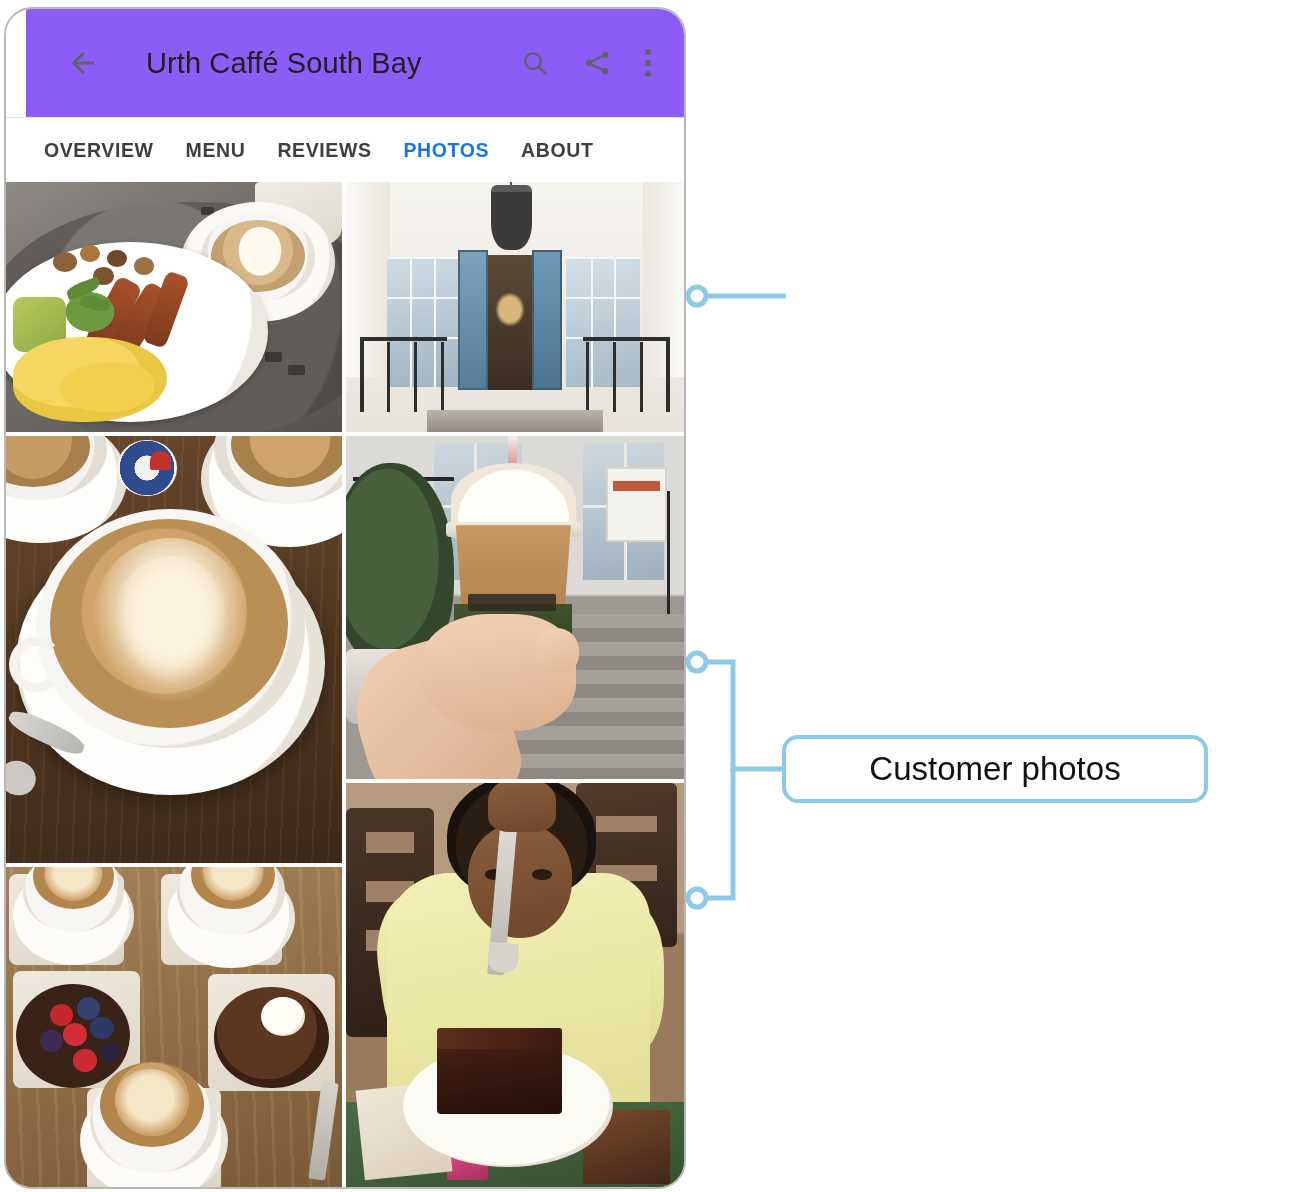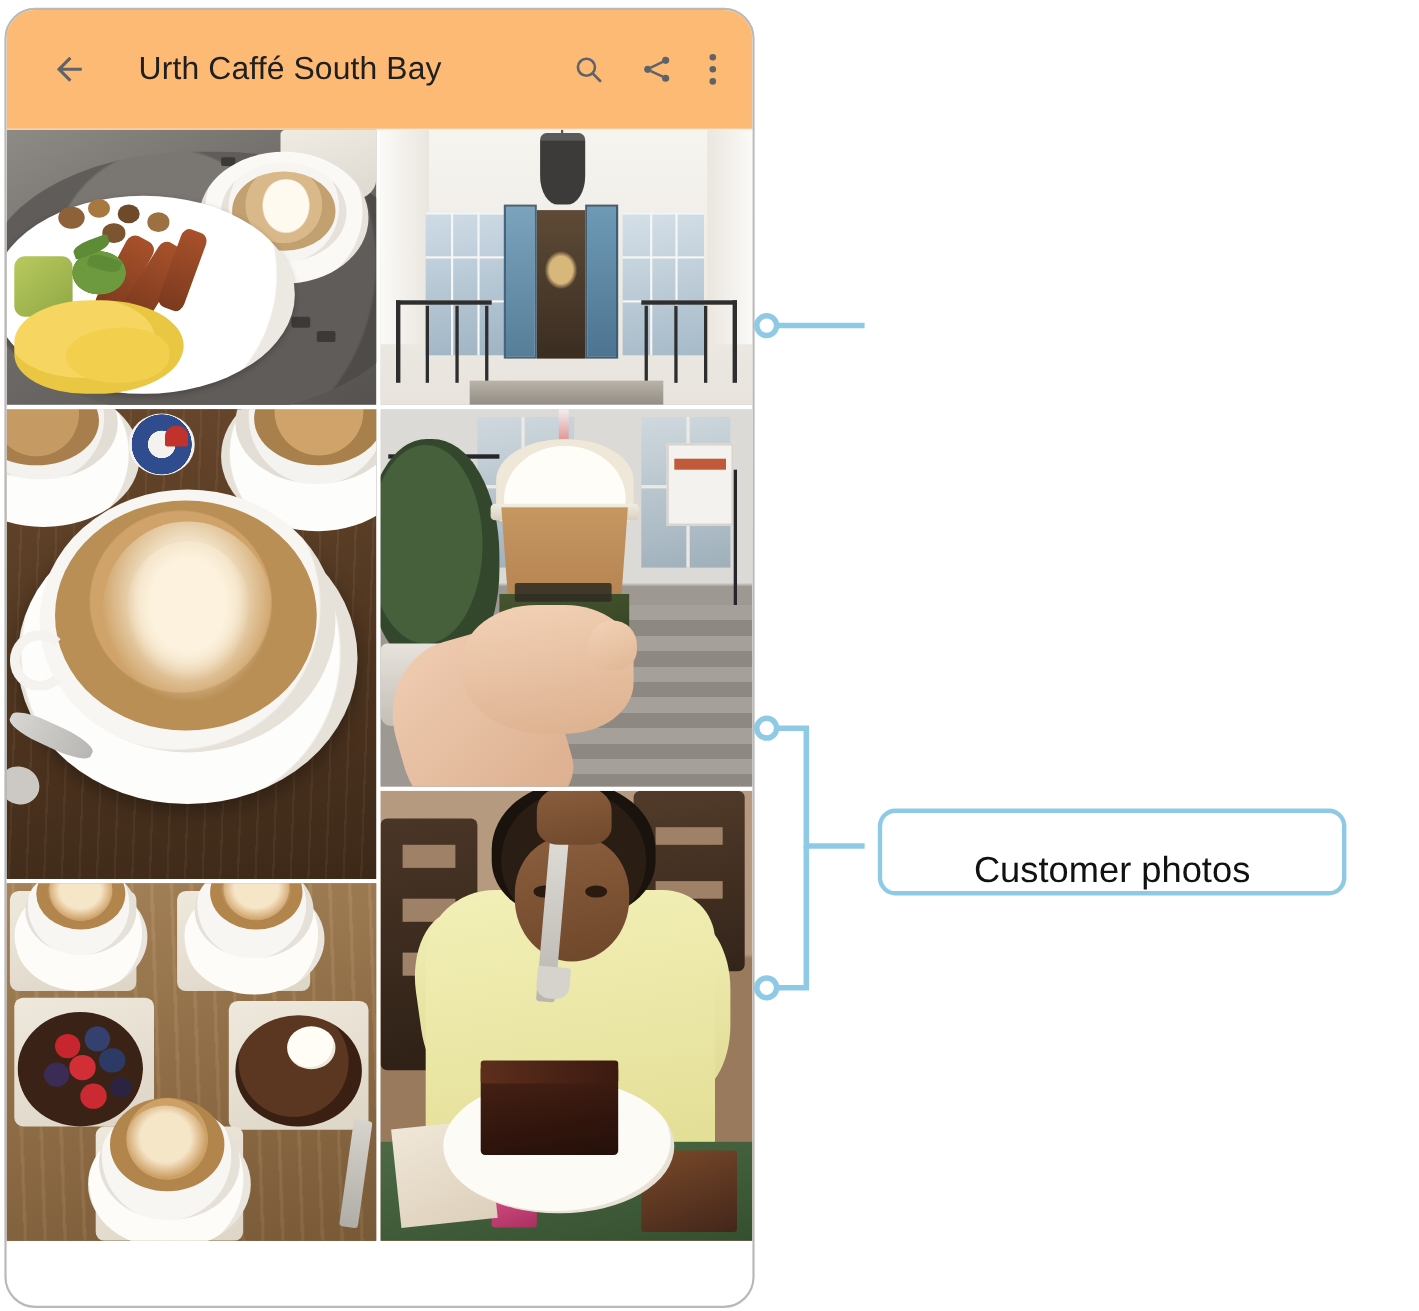--- a/index.html
+++ b/index.html
@@ -19,24 +19,25 @@
     background: #ffffff;
     border: 2px solid #b9b9b9;
     border-radius: 28px;
     overflow: hidden;
   }
 
   
   .appbar {
     position: relative;
     height: 108px;
-    background: #fdba74;
+    background: #8b5cf6;
     display: flex;
     align-items: center;
     padding: 0 26px 0 40px;
+    margin-left: 20px;
   }
   .back-icon { width: 34px; height: 34px; flex: 0 0 auto; }
   .app-title {
     flex: 1 1 auto;
     margin-left: 46px;
     font-size: 29px;
     color: #1f1f1f;
     letter-spacing: .1px;
     white-space: nowrap;
   }
@@ -295,21 +296,21 @@
     position: absolute;
     background: #ffffff;
     border: 4px solid #8ecae6;
     border-radius: 16px;
     display: flex; align-items: center; justify-content: center;
     font-size: 33px;
     color: #111111;
     white-space: nowrap;
   }
   .co1 { left: 782px; top: 264px; width: 426px; height: 68px; }
-  .co2 { left: 798px; top: 735px; width: 426px; height: 79px; align-items: flex-end; }
+  .co2 { left: 782px; top: 735px; width: 426px; height: 68px; }
   .leader { position:absolute; }
 </style>
 </head>
 <body>
 
 <div id="stage">
 
   <div class="phone">
 
     <div class="appbar">
@@ -337,20 +338,27 @@
         </span>
         <span class="kebab">
           <i></i>
           <i></i>
           <i></i>
         </span>
       </span>
     </div>
     <div class="appbar-divider"></div>
 
+    <div class="tabbar">
+      <span class="tab">OVERVIEW</span>
+      <span class="tab">MENU</span>
+      <span class="tab">REVIEWS</span>
+      <span class="tab active">PHOTOS</span>
+      <span class="tab">ABOUT</span>
+    </div>
 
     <div class="grid">
 
       <div class="col col-left">
 
         <div class="ph p1">
           <div class="table"></div>
           <div class="perf" style="left:58%;top:10%;width:4%;height:3%;"></div>
           <div class="perf" style="left:65%;top:13%;width:4%;height:3%;"></div>
           <div class="perf" style="left:72%;top:18%;width:4%;height:3%;"></div>

